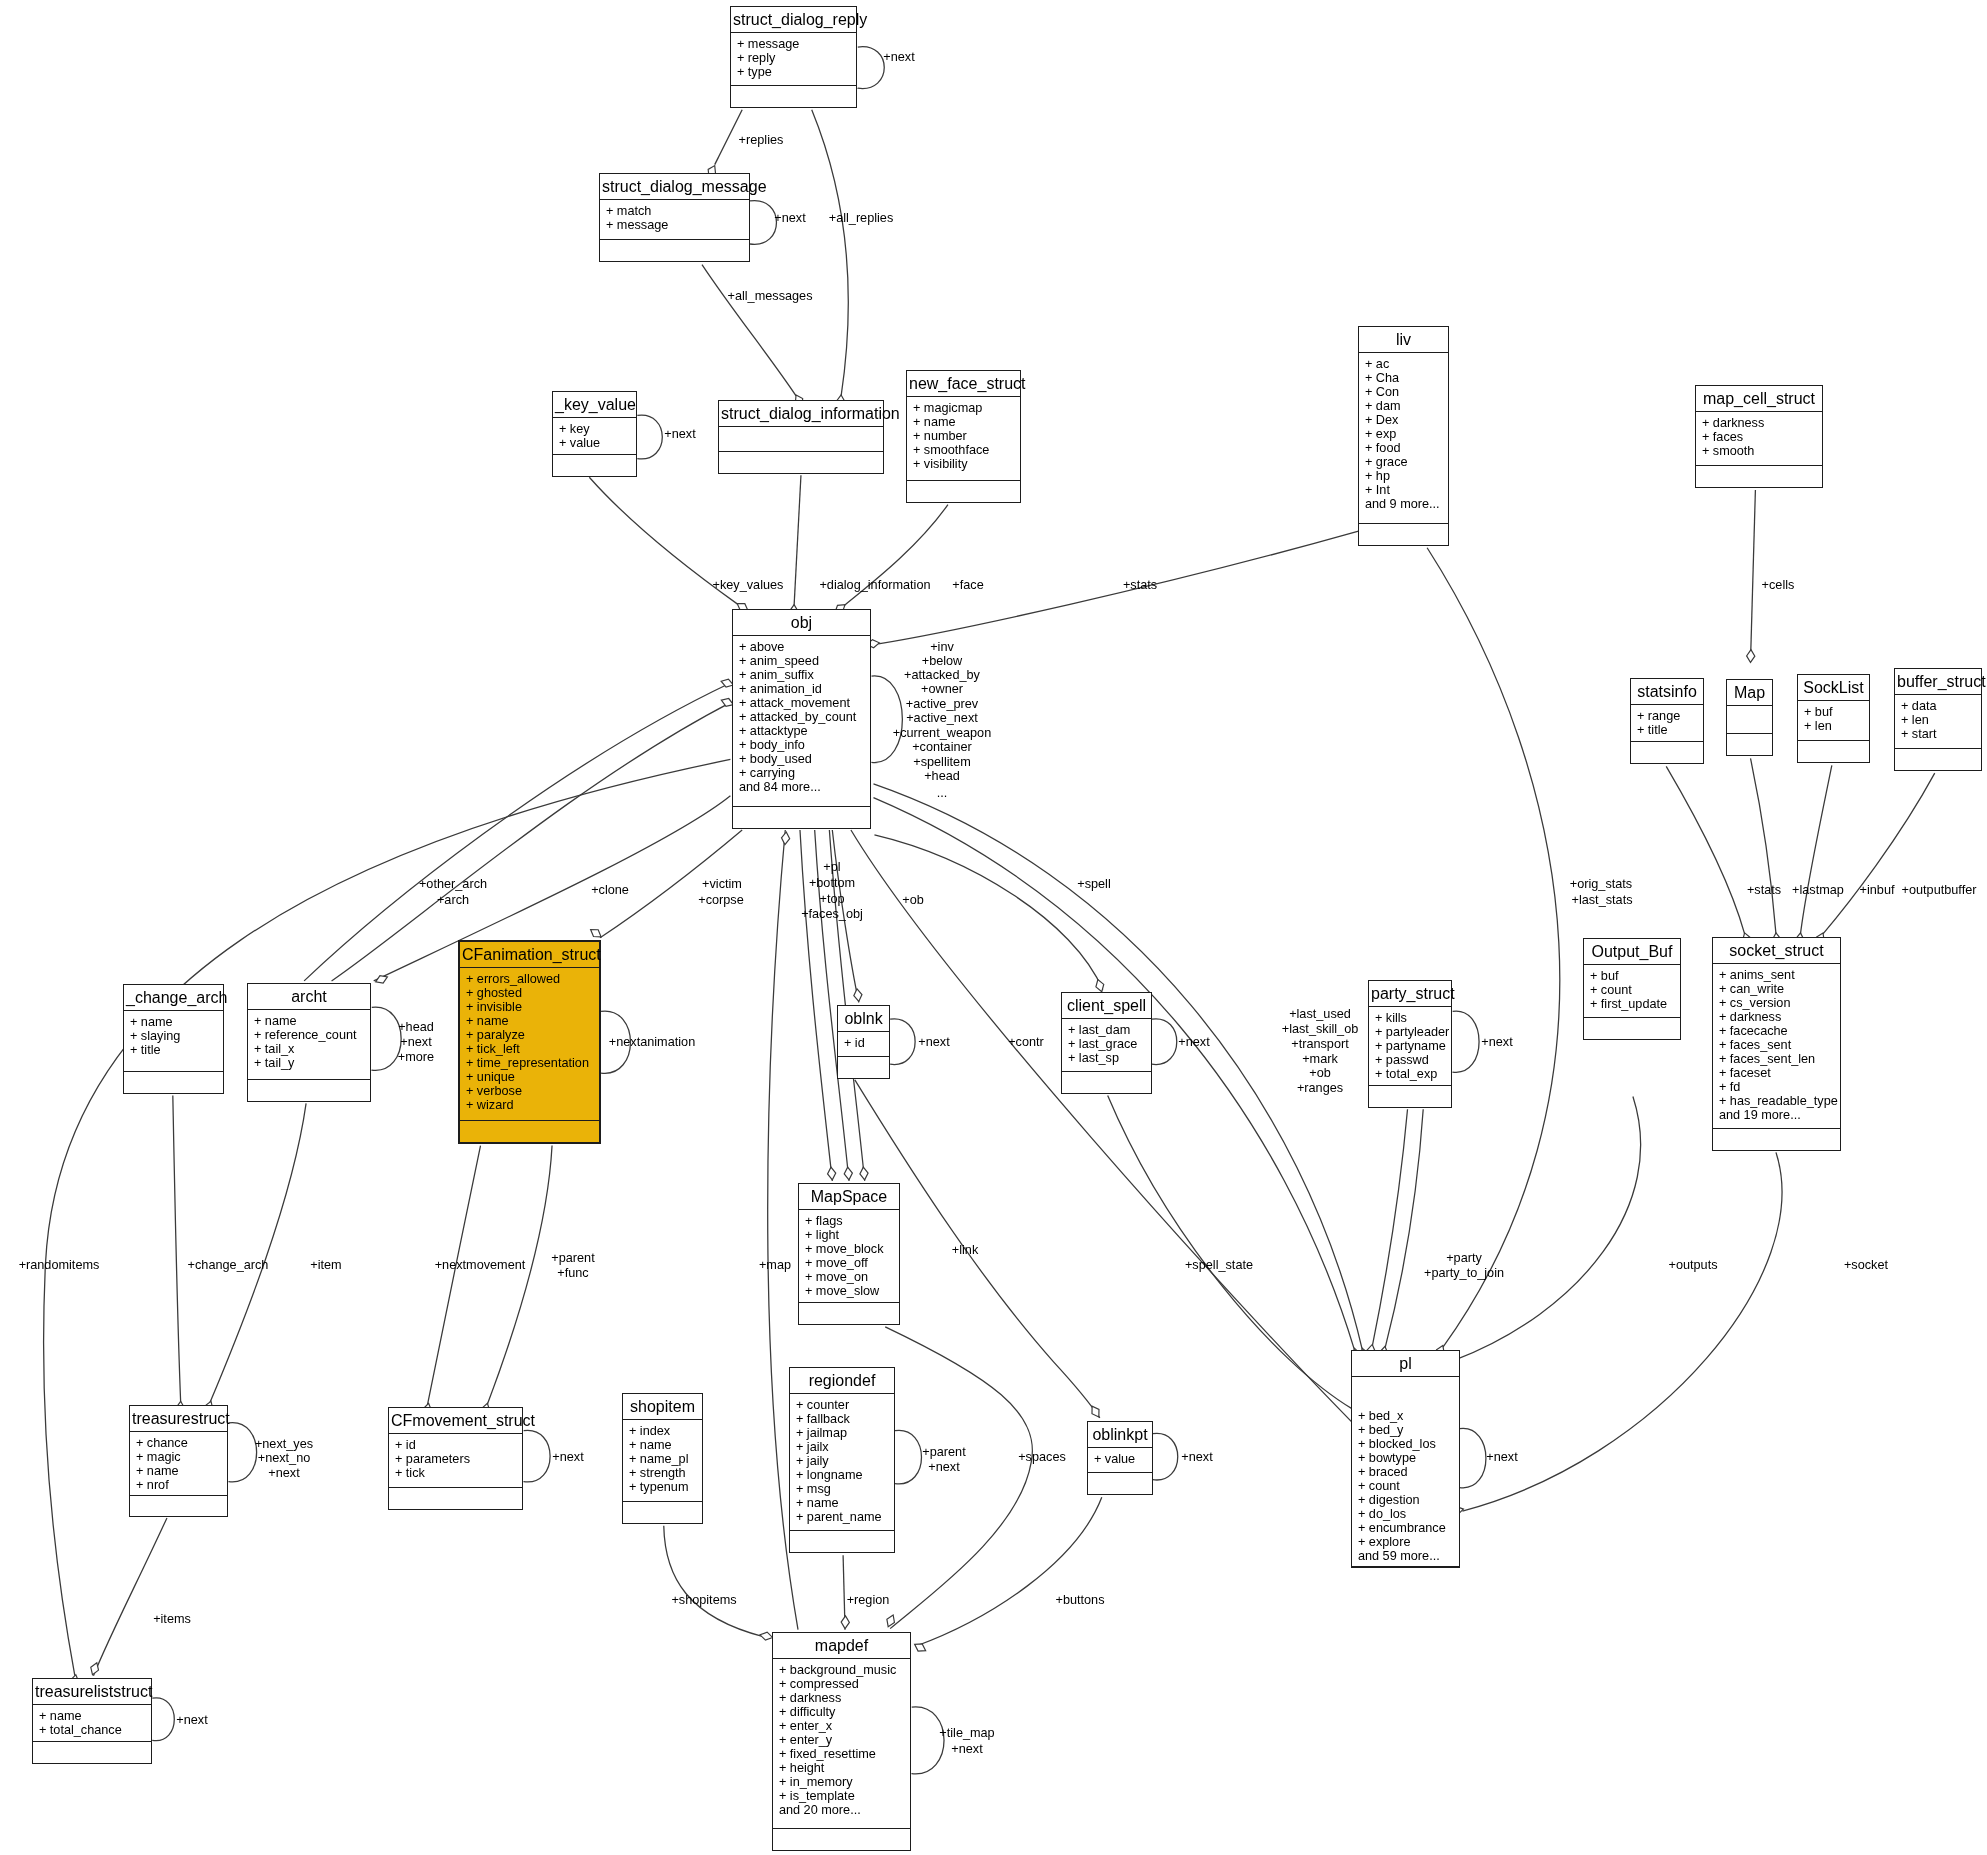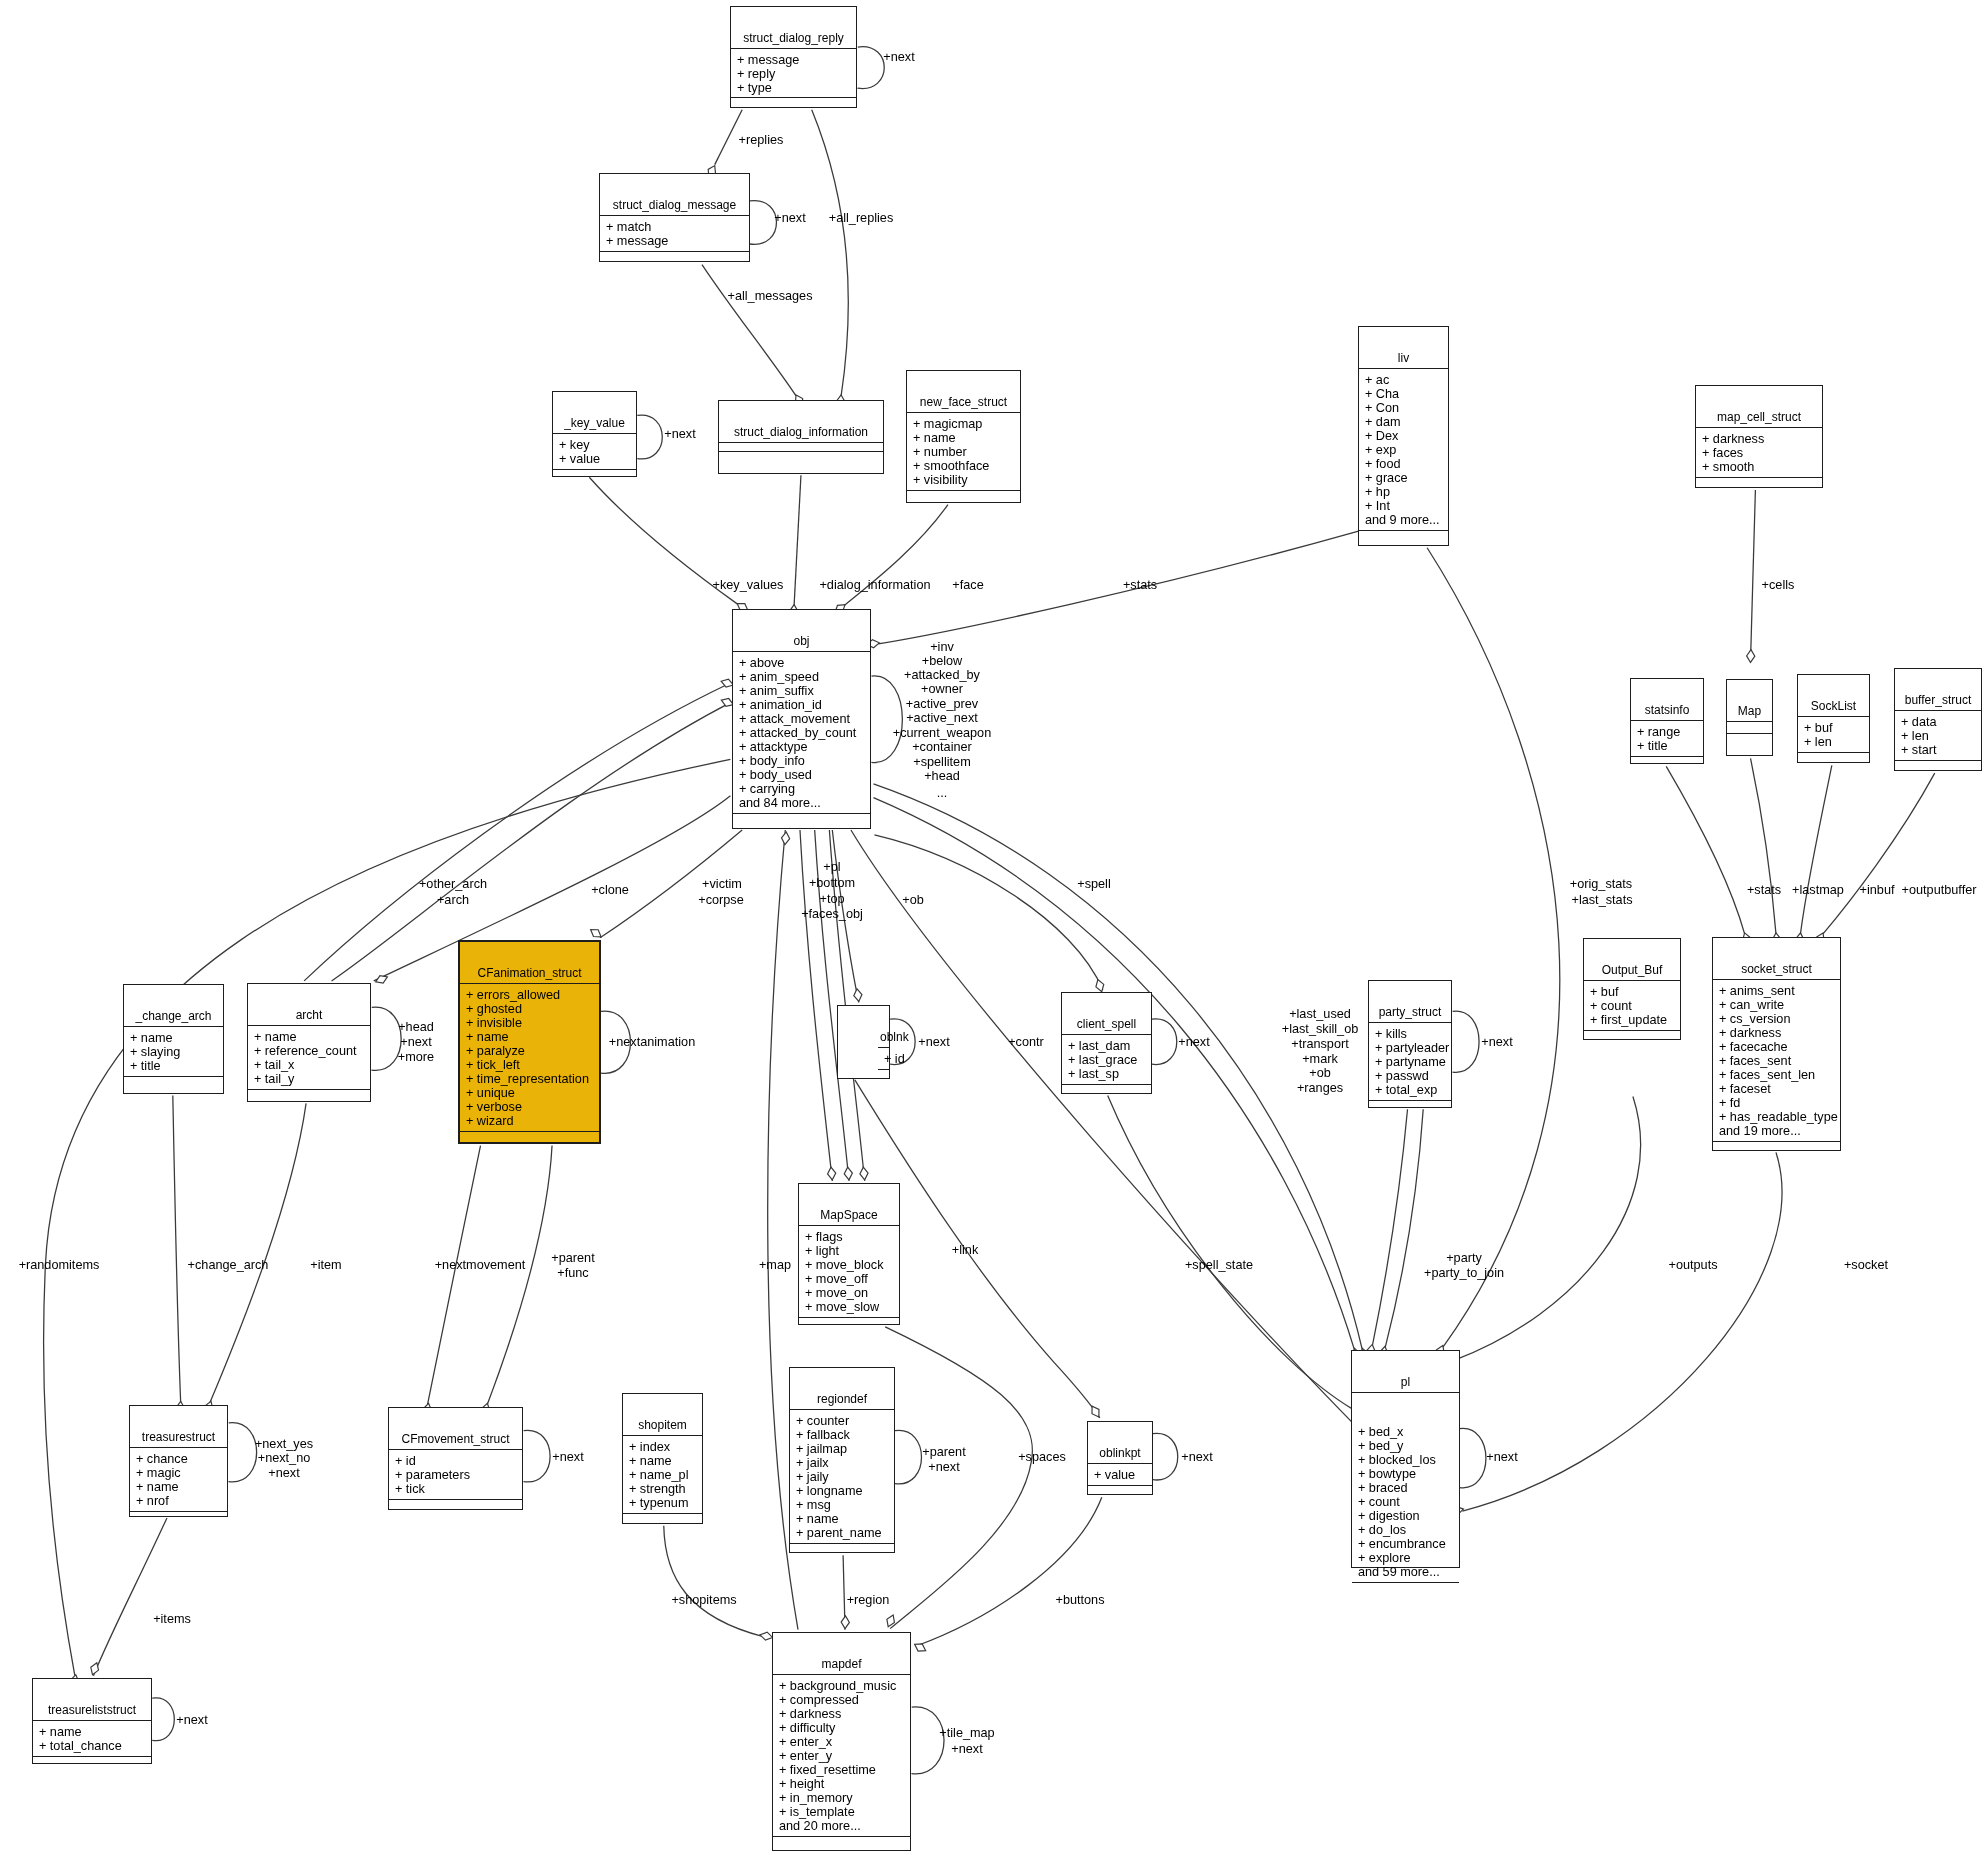--- a/index.html
+++ b/index.html
@@ -1,22 +1,22 @@
 <!DOCTYPE html>
 <html><head>
 <meta charset="utf-8">
 <style>
   html,body{margin:0;padding:0;background:#ffffff;}
   #canvas{position:relative;width:1988px;height:1855px;background:#ffffff;
           font-family:"Liberation Sans", sans-serif;color:#000;}
   .node{position:absolute;display:flex;flex-direction:column;background:#fff;
         border:1.6px solid #1d1d1d;box-sizing:border-box;}
   .node.hl{background:#eab308;border-width:2.2px;}
-  .node .t{flex:0 0 auto;text-align:center;font-size:12px;padding:3.9px 2px 2.9px;
-           border-bottom:1.4px solid #1d1d1d;white-space:nowrap;margin-top:20px;}
+  .node .t{flex:0 0 auto;text-align:center;font-size:16px;padding:3.9px 2px 2.9px;
+           border-bottom:1.4px solid #1d1d1d;white-space:nowrap;}
   .node .a{flex:1 1 auto;font-size:12.7px;line-height:14px;padding:3.9px 4.9px 2.9px 5.9px;
            border-bottom:1.4px solid #1d1d1d;white-space:nowrap;}
   .node .m{flex:0 0 20.6px;}
   .lbl{position:absolute;font-size:12.7px;line-height:14.7px;white-space:nowrap;
        transform:translate(-50%,-50%);}
   svg{position:absolute;left:0;top:0;}
   path.e{fill:none;stroke:#3a3a3a;stroke-width:1.3px;}
   path.d{fill:#ffffff;stroke:#3a3a3a;stroke-width:1.2px;}
 </style>
 </head>
@@ -301,21 +301,21 @@
           <div>+ name</div>
           <div>+ paralyze</div>
           <div>+ tick_left</div>
           <div>+ time_representation</div>
           <div>+ unique</div>
           <div>+ verbose</div>
           <div>+ wizard</div>
         </div>
         <div class="m"></div>
       </div>
-      <div class="node" style="left: 837px; top: 1005px; width: 53px; height: 74px; padding-left: 40px;">
+      <div class="node" style="left: 837px; top: 1005px; width: 53px; height: 74px;">
         <div class="t">oblnk</div>
         <div class="a">
           <div>+ id</div>
         </div>
         <div class="m"></div>
       </div>
       <div class="node" style="left: 1061px; top: 992px; width: 91px; height: 102px;">
         <div class="t">client_spell</div>
         <div class="a">
           <div>+ last_dam</div>

